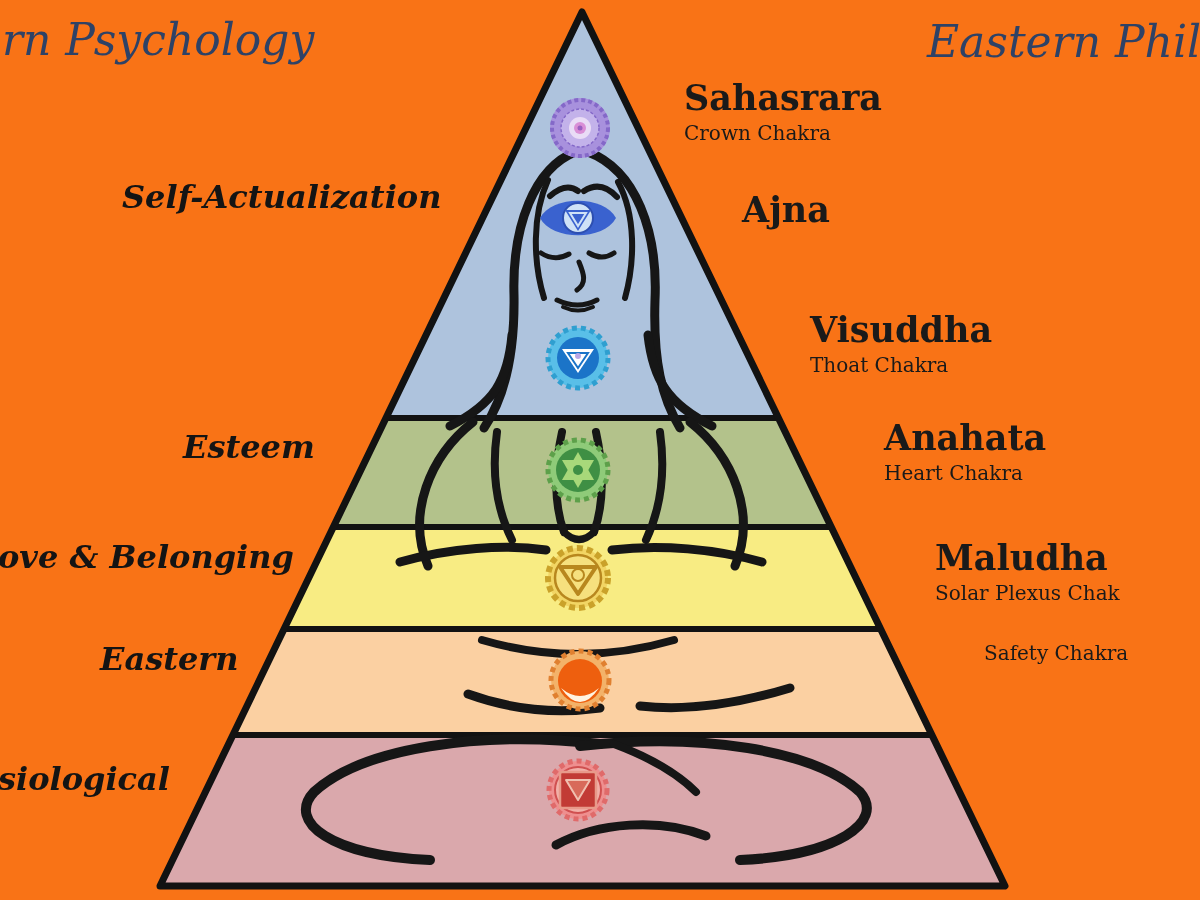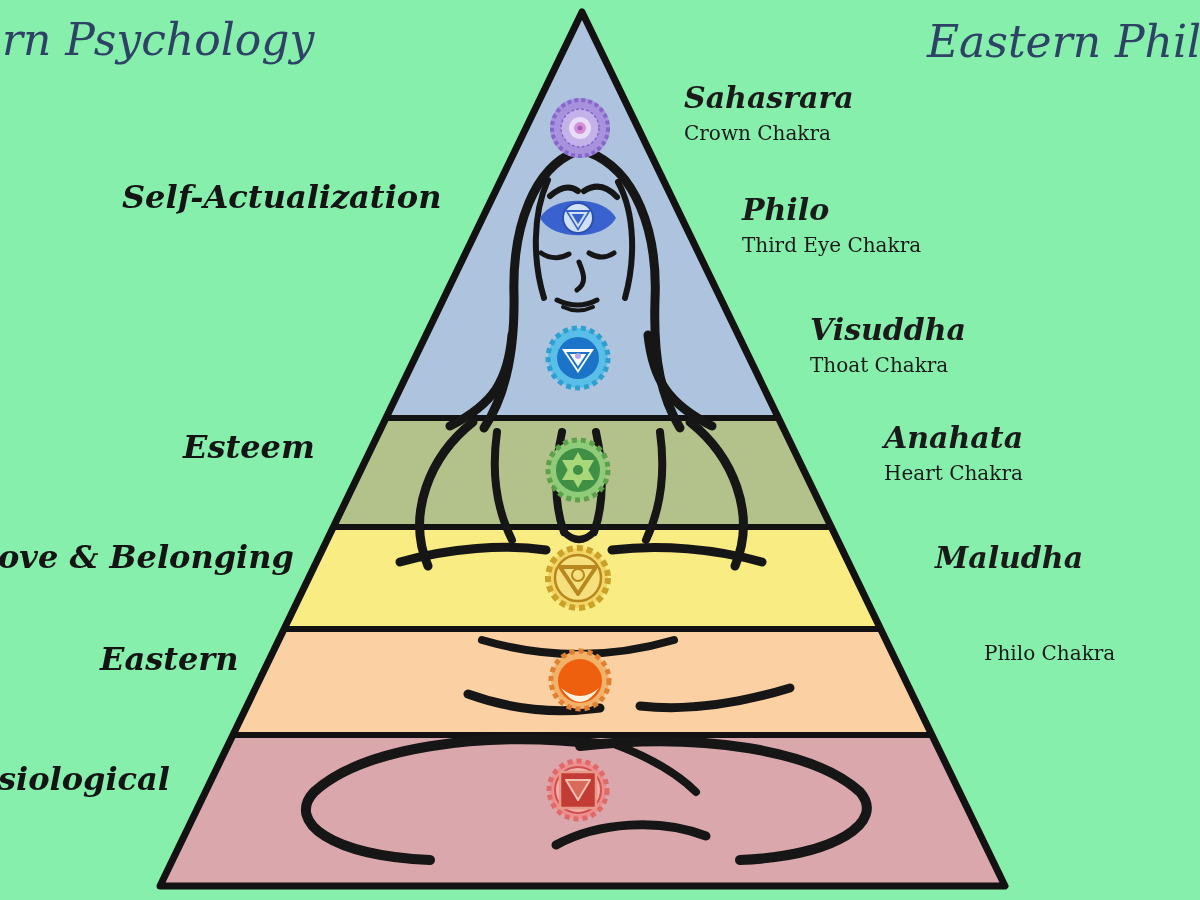--- a/index.html
+++ b/index.html
@@ -1,23 +1,23 @@
 <!DOCTYPE html>
 <html><head>
 <meta charset="utf-8">
 <style>
   html,body{margin:0;padding:0;background:#ffffff;}
-  .stage{position:relative;width:1200px;height:900px;background:#86efac;overflow:hidden;
+  .stage{position:relative;width:1200px;height:900px;background:#f97316;overflow:hidden;
          font-family:"DejaVu Serif", serif;}
   svg{position:absolute;left:0;top:0;}
   .title{position:absolute;font-style:italic;font-size:44px;white-space:nowrap;}
   .wlabel{position:absolute;font-style:italic;font-weight:bold;font-size:32px;
           color:#141414;white-space:nowrap;}
   .chakra-label{position:absolute;white-space:nowrap;color:#1a1a1a;}
-  .chakra-label .sanskrit{font-style:italic;font-weight:bold;font-size:30px;line-height:36px;}
+  .chakra-label .sanskrit{font-weight:bold;font-size:35px;line-height:36px;}
   .chakra-label .english{font-size:20px;line-height:34px;}
 </style>
 </head>
 <body>
 
 <div class="stage">
 
   <svg width="1200" height="900" viewBox="0 0 1200 900">
     <defs>
       <clipPath id="pyr">
@@ -149,31 +149,31 @@
   <div class="wlabel" style="left:183px;top:428px">Esteem</div>
   <div class="wlabel" style="left:-2px;top:538px">ove &amp; Belonging</div>
   <div class="wlabel" style="left:100px;top:640px">Eastern</div>
   <div class="wlabel" style="left:-2px;top:760px">siological</div>
 
   <div class="chakra-label" style="left:684px;top:80px">
     <div class="sanskrit">Sahasrara</div>
     <div class="english">Crown Chakra</div>
   </div>
   <div class="chakra-label" style="left:742px;top:192px">
-    <div class="sanskrit">Philo</div>
-    <div class="english">Third Eye Chakra</div>
+    <div class="sanskrit">Ajna</div>
   </div>
   <div class="chakra-label" style="left:810px;top:312px">
     <div class="sanskrit">Visuddha</div>
     <div class="english">Thoat Chakra</div>
   </div>
   <div class="chakra-label" style="left:884px;top:420px">
     <div class="sanskrit">Anahata</div>
     <div class="english">Heart Chakra</div>
   </div>
   <div class="chakra-label" style="left:935px;top:540px">
     <div class="sanskrit">Maludha</div>
+    <div class="english">Solar Plexus Chak</div>
   </div>
   <div class="chakra-label" style="left:984px;top:636px">
-    <div class="english">Philo Chakra</div>
+    <div class="english">Safety Chakra</div>
   </div>
 
 </div>
 
 </body></html>

